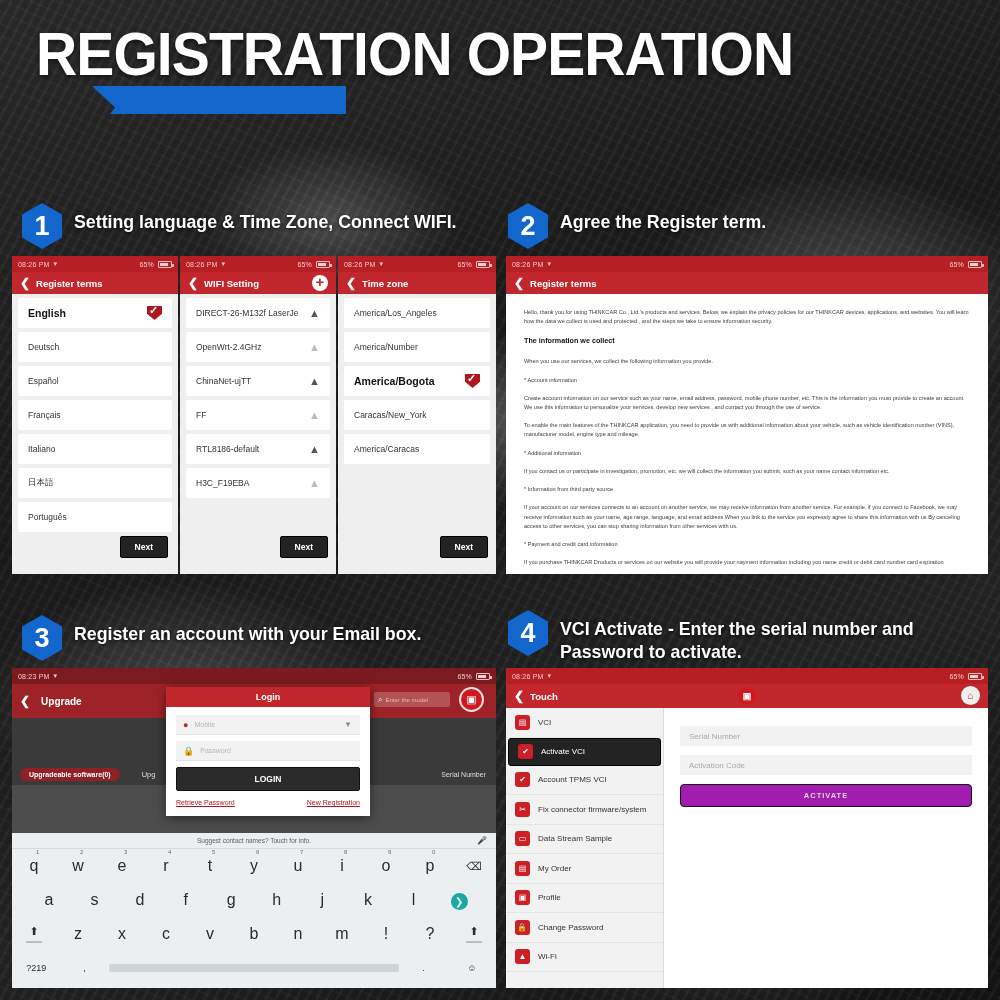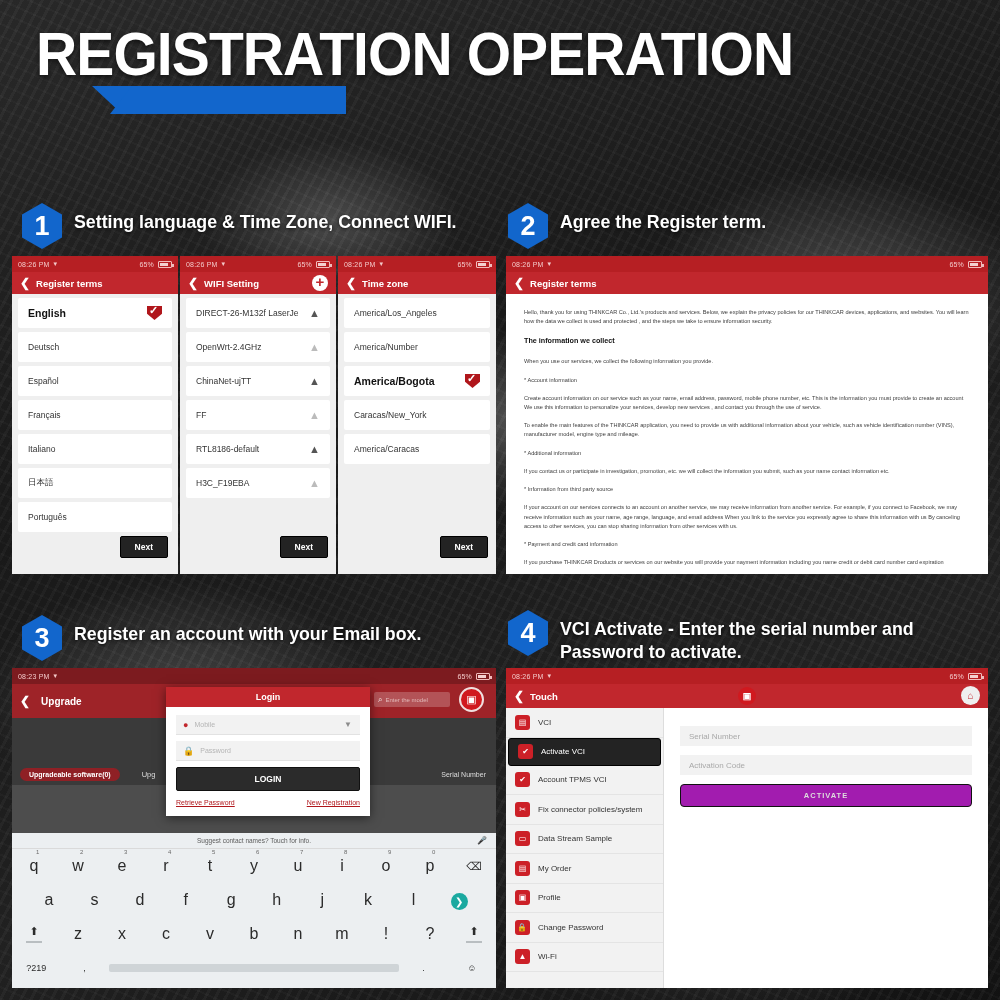--- a/index.html
+++ b/index.html
@@ -528,21 +528,21 @@
       <div class="bind-item active">
         <span class="bico">✔</span>
         <span>Activate VCI</span>
       </div>
       <div class="bind-item">
         <span class="bico">✔</span>
         <span>Account TPMS VCI</span>
       </div>
       <div class="bind-item">
         <span class="bico">✂</span>
-        <span>Fix connector policies/system</span>
+        <span>Fix connector firmware/system</span>
       </div>
       <div class="bind-item">
         <span class="bico">▭</span>
         <span>Data Stream Sample</span>
       </div>
       <div class="bind-item">
         <span class="bico">▤</span>
         <span>My Order</span>
       </div>
       <div class="bind-item">

